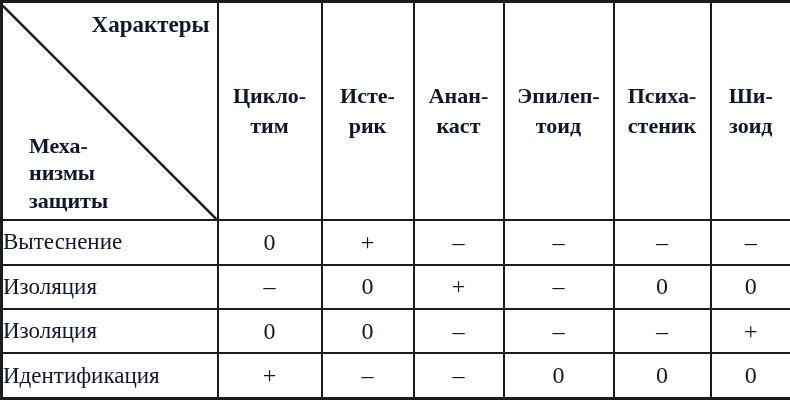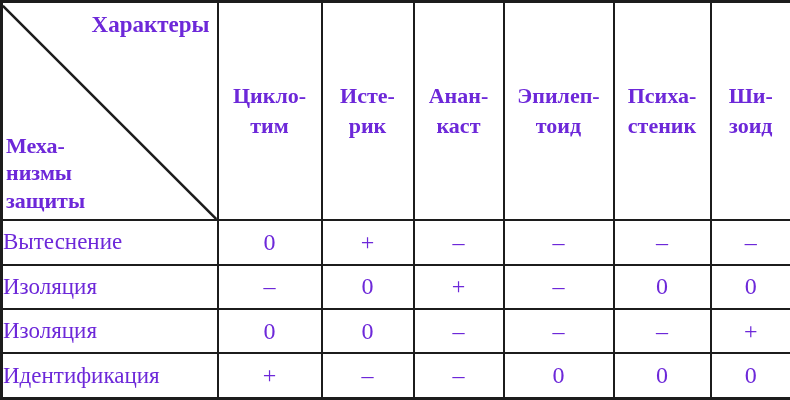--- a/index.html
+++ b/index.html
@@ -20,21 +20,21 @@
     border-collapse: collapse;
     table-layout: fixed;
     width: 790px;
     height: 400px;
     background: #ffffff;
   }
   table.matrix td, table.matrix th {
     border: 2px solid #1c1c1c;
     padding: 0;
     box-sizing: border-box;
-    color: #6d28d9;
+    color: #0f172a;
   }
   table.matrix {
     border: 3px solid #1c1c1c;
   }
   tr.header-row {
     height: 143px;
   }
   tr.data-row {
     height: 29px;
   }
@@ -52,21 +52,21 @@
     position: absolute;
     top: 9px;
     right: 7px;
     font-weight: bold;
     font-size: 23px;
     white-space: nowrap;
   }
   .corner-side-label {
     position: absolute;
     bottom: 5px;
-    left: 3px;
+    left: 26px;
     font-weight: bold;
     font-size: 22px;
     line-height: 1.25;
     text-align: left;
     white-space: pre-line;
   }
   th.col-header {
     font-weight: bold;
     font-size: 22px;
     text-align: center;

